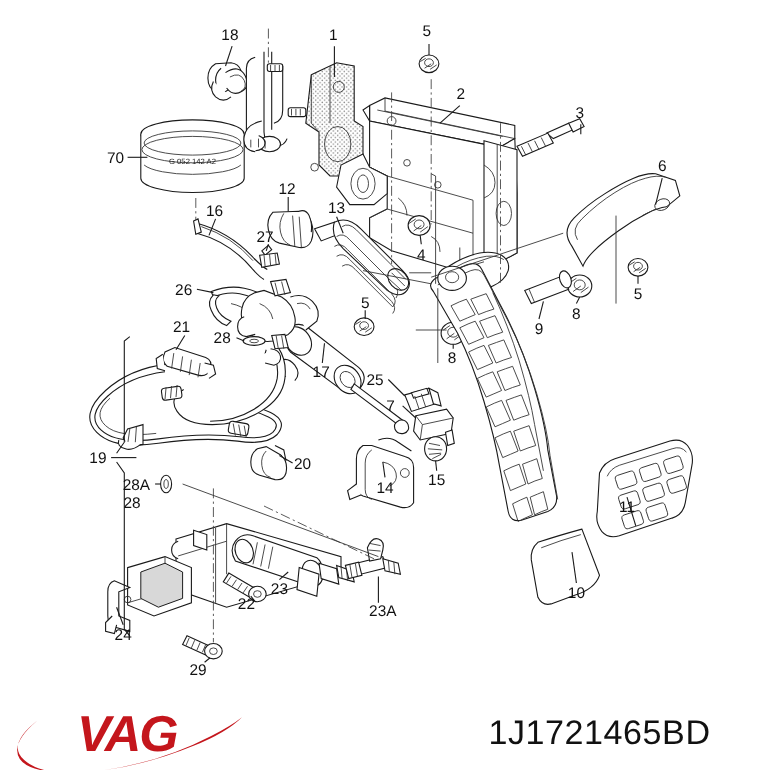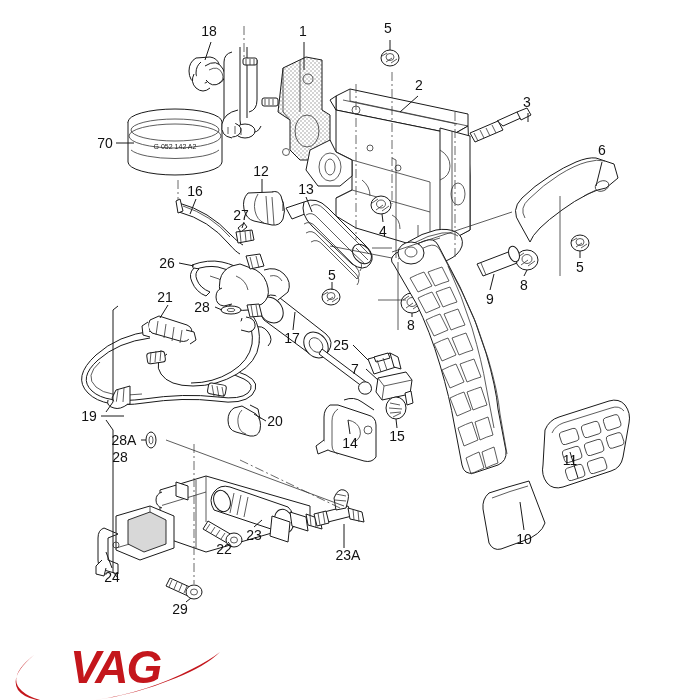--- a/index.html
+++ b/index.html
@@ -523,14 +523,15 @@
   <g>
     <path d="M34 655 q-28 22 -12 36 q18 16 66 10 q56 -7 104 -32 q18 -9 28 -17
              q-14 14 -44 26 q-54 22 -104 24 q-44 2 -54 -12 q-9 -14 16 -35 z" fill="#c4161c"></path>
   </g>
 </svg>
 
 <div class="vag-wrap">
   <div class="vag-text">VAG</div>
 </div>
 
+<div class="footer-num">1J1721465BD</div>
 
 </div>
 
 </body></html>

